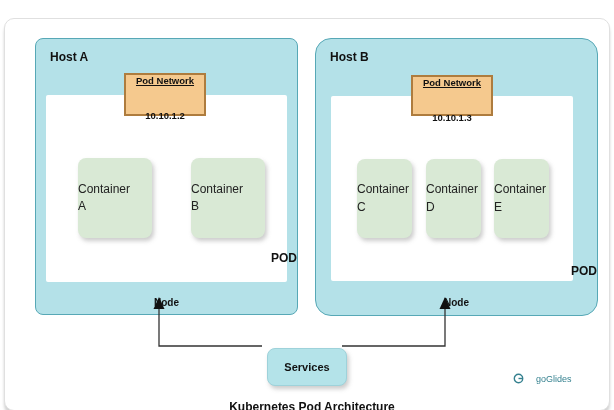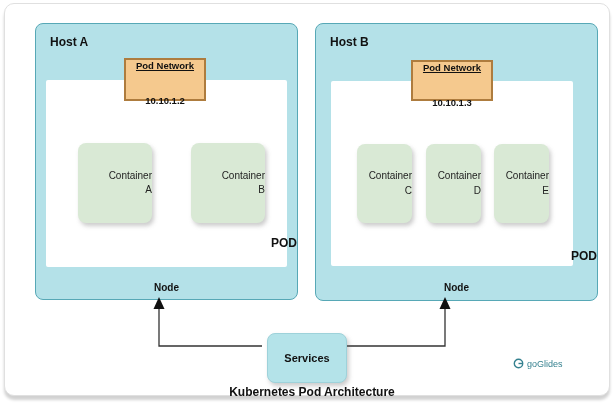--- a/index.html
+++ b/index.html
@@ -6,64 +6,64 @@
   body{
     width:614px;height:410px;position:relative;overflow:hidden;
     background:#ffffff;
     font-family:"Liberation Sans",sans-serif;
     color:#111;
     --host-fill:#b4e1e8; --host-border:#57a8b6; --container-fill:#d9e9d5;
     --pn-fill:#f5c98e; --pn-border:#ae7c3e; --services-fill:#b4e3e9;
     --arrow:#333333; --logo:#35818f;
   }
   .card{
-    position:absolute;left:4px;top:3px;width:604px;height:391px;
+    position:absolute;left:4px;top:18px;width:604px;height:391px;
     background:#fff;border:1px solid #e0e0e0;border-radius:10px;
     box-shadow:0 4px 3px rgba(0,0,0,0.18);
   }
   .host{
     position:absolute;border-radius:8px;
     background:var(--host-fill);border:1.5px solid var(--host-border);
     box-sizing:border-box;
   }
   .host-a{left:30px;top:19px;width:263px;height:277px;}
-  .host-b{left:310px;top:19px;width:283px;height:278px;}
+  .host-b{left:310px;top:19px;width:283px;height:278px;border-radius:16px;}
   .host-label{position:absolute;left:14px;top:11px;font-weight:700;font-size:12px;}
   .pod-box{position:absolute;background:#ffffff;border-radius:2px;}
   .pod-box-a{left:10px;top:56px;width:241px;height:187px;}
   .pod-box-b{left:15px;top:57px;width:242px;height:185px;}
   .pod-network{
     position:absolute;z-index:3;box-sizing:border-box;
     background:var(--pn-fill);border:2px solid var(--pn-border);
     display:flex;flex-direction:column;align-items:center;justify-content:space-evenly;
     text-align:left;
   }
   .pn-a{left:88px;top:34px;width:82px;height:43px;}
   .pn-b{left:95px;top:36px;width:82px;height:41px;}
   .pn-title{font-weight:700;font-size:9.5px;text-decoration:underline;}
   .pn-ip{font-weight:700;font-size:9.5px;margin-top:24px;}
   .container-box{
     position:absolute;background:var(--container-fill);border-radius:8px;
     box-shadow:2px 3px 4px rgba(110,110,110,0.35);
-    display:flex;flex-direction:column;align-items:flex-end;justify-content:center;
-    font-size:10px;line-height:1.45;color:#222;text-align:center;z-index:2;
+    display:flex;flex-direction:column;align-items:flex-start;justify-content:center;
+    font-size:12px;line-height:1.45;color:#222;text-align:center;z-index:2;
   }
   .pod-label{position:absolute;left:0;width:100%;text-align:right;font-weight:700;font-size:12px;z-index:2;}
   .node-label{position:absolute;left:0;width:100%;text-align:center;font-weight:700;font-size:10px;}
   .services{
-    position:absolute;left:262px;top:329px;width:80px;height:50px;z-index:3;
+    position:absolute;left:262px;top:329px;width:80px;height:38px;z-index:3;
     background:var(--services-fill);border:1px solid #9ed2da;border-radius:8px;
     box-shadow:2px 3px 4px rgba(110,110,110,0.35);box-sizing:border-box;
     display:flex;align-items:center;justify-content:center;
     font-weight:700;font-size:11px;
   }
   .arrows{position:absolute;left:0;top:0;width:614px;height:410px;pointer-events:none;z-index:2;}
   .diagram-title{position:absolute;left:0;top:381px;width:614px;text-align:center;font-weight:700;font-size:12px;z-index:2;}
   .brand{
-    position:absolute;left:508px;top:354px;display:flex;align-items:center;gap:3px;
+    position:absolute;left:508px;top:354px;display:flex;align-items:center;gap:12px;
     color:var(--logo);font-size:9px;z-index:2;
   }
 </style>
 </head>
 <body style="--host-fill: #b4e1e8; --host-border: #57a8b6; --container-fill: #d9e9d5; --pn-fill: #f5c98e; --pn-border: #ae7c3e; --services-fill: #b4e3e9; --arrow: #333333; --logo: #35818f;">
 
 <div class="card">
 
   <div class="host host-a">
     <div class="host-label">Host A</div>

